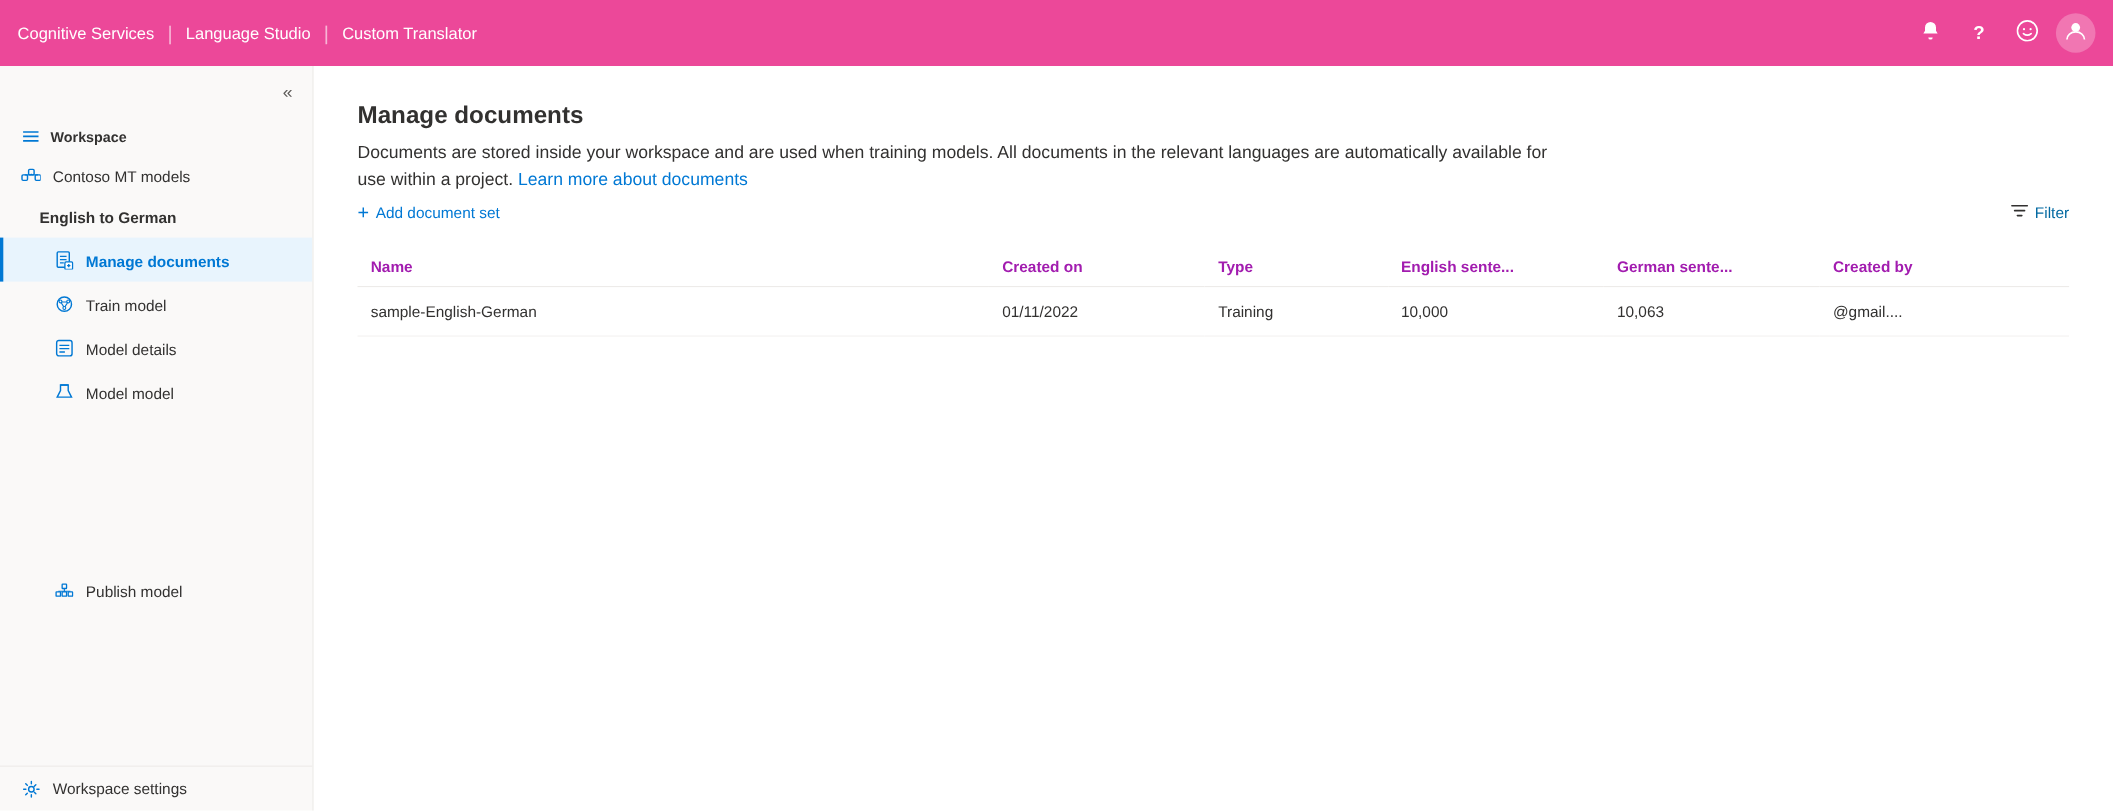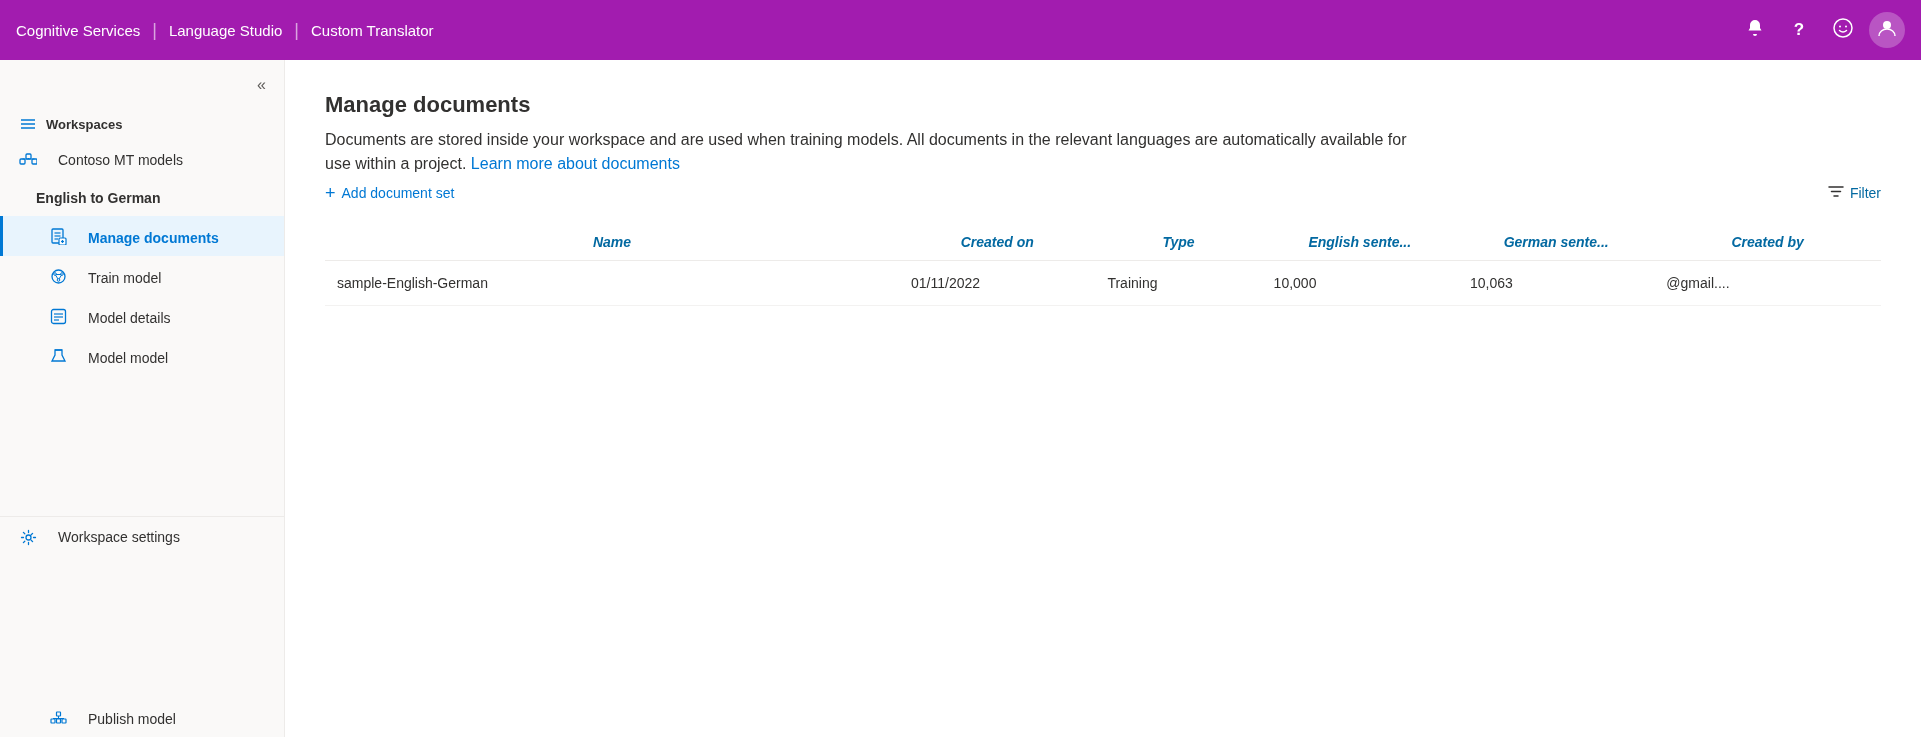--- a/index.html
+++ b/index.html
@@ -1,20 +1,20 @@
 <!DOCTYPE html>
 <html><head>
   <meta charset="utf-8">
   <style>
     * { margin: 0; padding: 0; box-sizing: border-box; }
     body { font-family: 'Segoe UI', Arial, sans-serif; font-size: 14px; background: #fff; width: 1921px; height: 737px; overflow: hidden; }
 
     
     .top-nav {
-      background: #a21caf;
+      background: #ec4899;
       color: #fff;
       height: 60px;
       display: flex;
       align-items: center;
       padding: 0 16px;
       gap: 0;
     }
     .top-nav-brand {
       font-size: 15px;
       font-weight: 400;
@@ -88,21 +88,21 @@
       border: none;
       padding: 4px;
     }
     .sidebar-item {
       display: flex;
       align-items: center;
       padding: 10px 18px;
       cursor: pointer;
       color: #323130;
       font-size: 14px;
-      gap: 20px;
+      gap: 10px;
       position: relative;
     }
     .sidebar-item.active {
       background: #e8f4fd;
       color: #0078d4;
       font-weight: 600;
     }
     .sidebar-item.active::before {
       content: '';
       position: absolute;
@@ -202,28 +202,27 @@
       font-size: 14px;
       font-family: inherit;
     }
 
     
     .doc-table {
       width: 100%;
       border-collapse: collapse;
     }
     .doc-table th {
-      text-align: center;
+      text-align: left;
       padding: 10px 12px;
       font-size: 14px;
       font-weight: 600;
-      color: #0369a1;
+      color: #a21caf;
       border-bottom: 1px solid #edebe9;
       white-space: nowrap;
-      font-style: italic;
     }
     .doc-table td {
       padding: 14px 12px;
       font-size: 14px;
       color: #323130;
       border-bottom: 1px solid #f3f2f1;
     }
     .col-name { width: 380px; }
     .col-created { width: 130px; }
     .col-type { width: 110px; }
@@ -280,21 +279,21 @@
     </button>
 
     <div class="sidebar-section-header" style="margin-top:40px;">
       <span class="sidebar-icon">
         <svg width="18" height="18" viewBox="0 0 18 18" fill="none" xmlns="http://www.w3.org/2000/svg">
           <line x1="2" y1="5" x2="16" y2="5" stroke="#0078d4" stroke-width="1.5"></line>
           <line x1="2" y1="9" x2="16" y2="9" stroke="#0078d4" stroke-width="1.5"></line>
           <line x1="2" y1="13" x2="16" y2="13" stroke="#0078d4" stroke-width="1.5"></line>
         </svg>
       </span>
-      <span>Workspaces</span>
+      <span>Workspace</span>
     </div>
 
     <div class="sidebar-item" style="padding-left:18px;">
       <span class="sidebar-icon">
         <svg width="18" height="18" viewBox="0 0 18 18" fill="none" xmlns="http://www.w3.org/2000/svg">
           <rect x="1" y="8" width="5" height="5" rx="1" stroke="#0078d4" stroke-width="1.3"></rect>
           <rect x="7" y="3" width="5" height="5" rx="1" stroke="#0078d4" stroke-width="1.3"></rect>
           <rect x="13" y="8" width="5" height="5" rx="1" stroke="#0078d4" stroke-width="1.3"></rect>
           <line x1="3.5" y1="8" x2="9.5" y2="8" stroke="#0078d4" stroke-width="1"></line>
           <line x1="9.5" y1="8" x2="15.5" y2="8" stroke="#0078d4" stroke-width="1"></line>
@@ -353,43 +352,43 @@
     <div class="sidebar-item sub-item" style="padding-left:48px;">
       <span class="sidebar-icon">
         <svg width="17" height="17" viewBox="0 0 17 17" fill="none" xmlns="http://www.w3.org/2000/svg">
           <path d="M5 2v5L2 13h13L12 7V2H5z" stroke="#0078d4" stroke-width="1.3" fill="none"></path>
           <line x1="5" y1="2" x2="12" y2="2" stroke="#0078d4" stroke-width="1.3"></line>
         </svg>
       </span>
       <span class="sidebar-item-label">Model model</span>
     </div>
 
-    <div class="sidebar-item" style="margin-top:auto; border-top:1px solid #edebe9;">
-      <span class="sidebar-icon">
-        <svg width="17" height="17" viewBox="0 0 17 17" fill="none" xmlns="http://www.w3.org/2000/svg">
-          <circle cx="8.5" cy="8.5" r="2.5" stroke="#0078d4" stroke-width="1.3"></circle>
-          <path d="M8.5 1.5v2M8.5 13.5v2M1.5 8.5h2M13.5 8.5h2M3.4 3.4l1.4 1.4M11.2 11.2l1.4 1.4M3.4 13.6l1.4-1.4M11.2 5.8l1.4-1.4" stroke="#0078d4" stroke-width="1.3" stroke-linecap="round"></path>
-        </svg>
-      </span>
-      <span class="sidebar-item-label">Workspace settings</span>
-    </div>
-
     <div class="sidebar-item sub-item" style="padding-left:48px; margin-top: auto;">
       <span class="sidebar-icon">
         <svg width="17" height="17" viewBox="0 0 17 17" fill="none" xmlns="http://www.w3.org/2000/svg">
           <rect x="1" y="10" width="4" height="4" rx="0.5" stroke="#0078d4" stroke-width="1.2"></rect>
           <rect x="6.5" y="10" width="4" height="4" rx="0.5" stroke="#0078d4" stroke-width="1.2"></rect>
           <rect x="12" y="10" width="4" height="4" rx="0.5" stroke="#0078d4" stroke-width="1.2"></rect>
           <rect x="6.5" y="3" width="4" height="4" rx="0.5" stroke="#0078d4" stroke-width="1.2"></rect>
           <line x1="8.5" y1="7" x2="8.5" y2="10" stroke="#0078d4" stroke-width="1"></line>
           <line x1="3" y1="9.5" x2="8.5" y2="9.5" stroke="#0078d4" stroke-width="1"></line>
           <line x1="14" y1="9.5" x2="8.5" y2="9.5" stroke="#0078d4" stroke-width="1"></line>
         </svg>
       </span>
       <span class="sidebar-item-label">Publish model</span>
+    </div>
+
+    <div class="sidebar-item" style="margin-top:auto; border-top:1px solid #edebe9;">
+      <span class="sidebar-icon">
+        <svg width="17" height="17" viewBox="0 0 17 17" fill="none" xmlns="http://www.w3.org/2000/svg">
+          <circle cx="8.5" cy="8.5" r="2.5" stroke="#0078d4" stroke-width="1.3"></circle>
+          <path d="M8.5 1.5v2M8.5 13.5v2M1.5 8.5h2M13.5 8.5h2M3.4 3.4l1.4 1.4M11.2 11.2l1.4 1.4M3.4 13.6l1.4-1.4M11.2 5.8l1.4-1.4" stroke="#0078d4" stroke-width="1.3" stroke-linecap="round"></path>
+        </svg>
+      </span>
+      <span class="sidebar-item-label">Workspace settings</span>
     </div>
   </aside>
 
   <main class="main">
     <h1 class="page-title">Manage documents</h1>
     <p class="page-description">
       <span>Documents are stored inside your workspace and are used when training models. All documents in the relevant languages are automatically available for use within a project.</span>
       <span> </span>
       <a href="#">Learn more about documents</a>
     </p>

